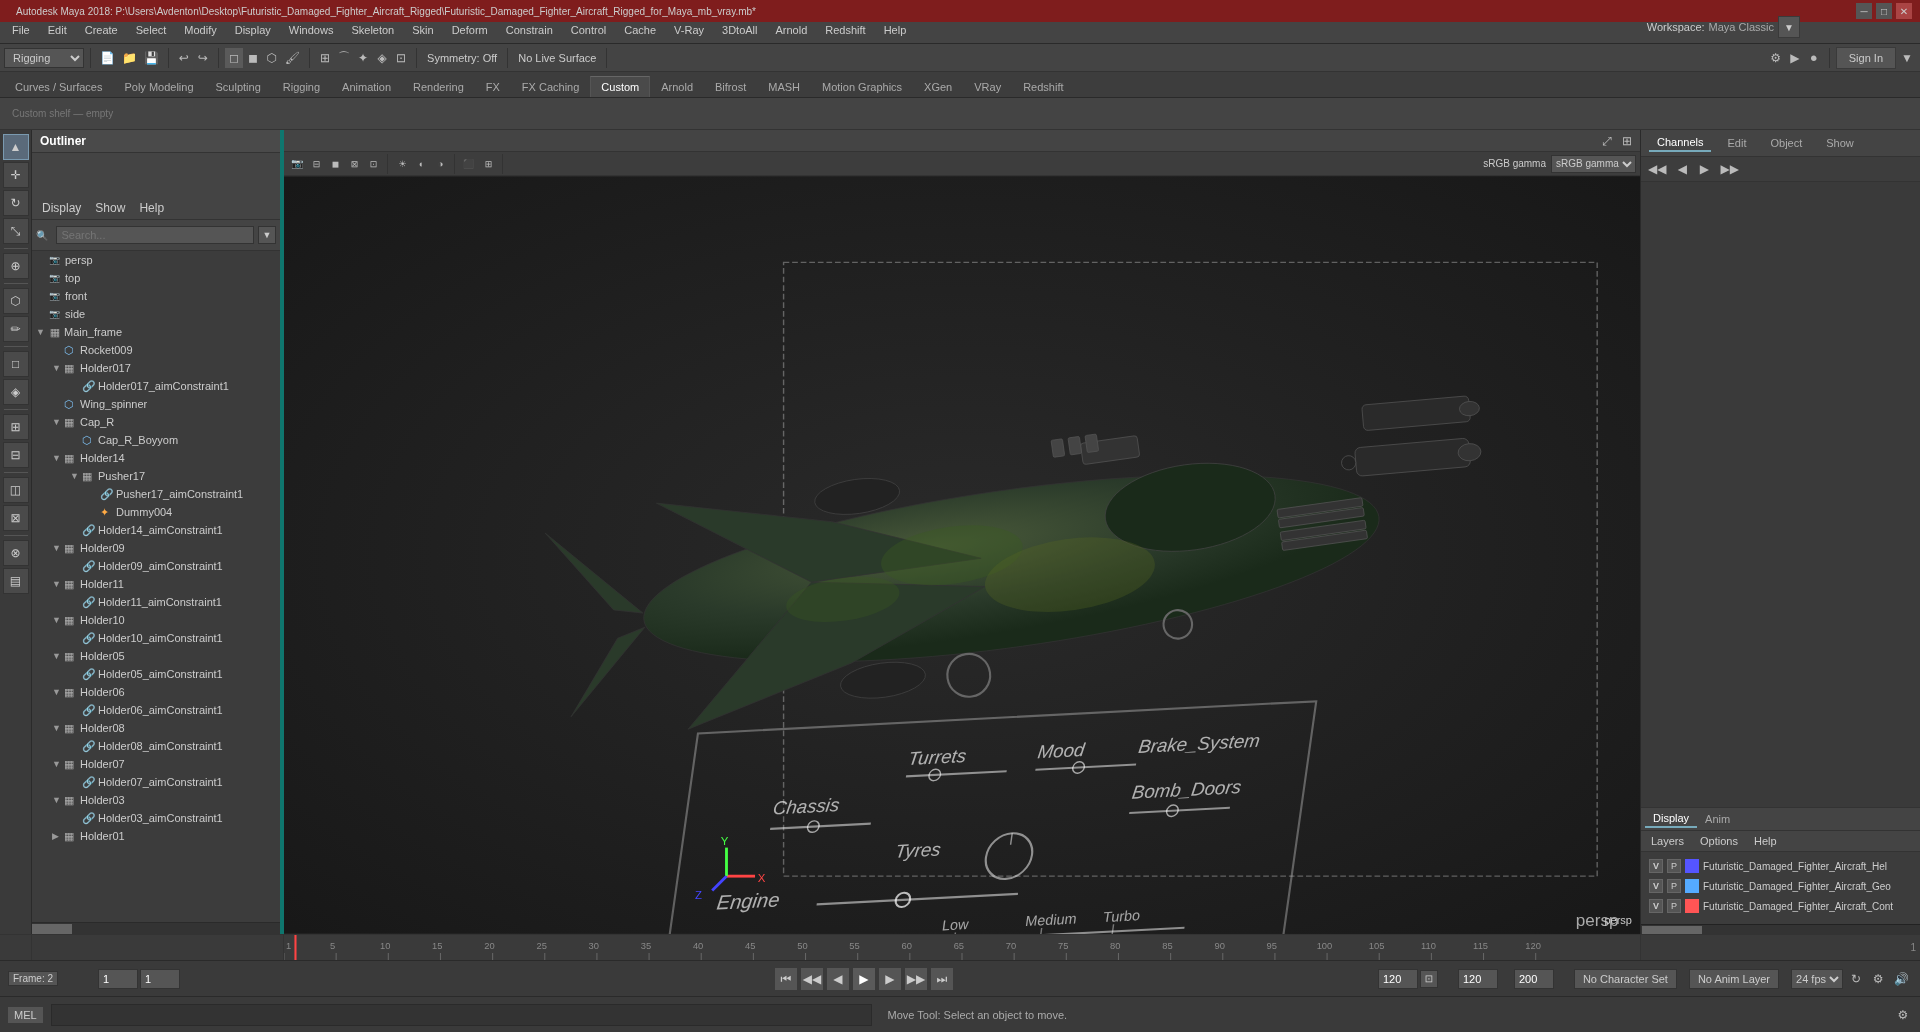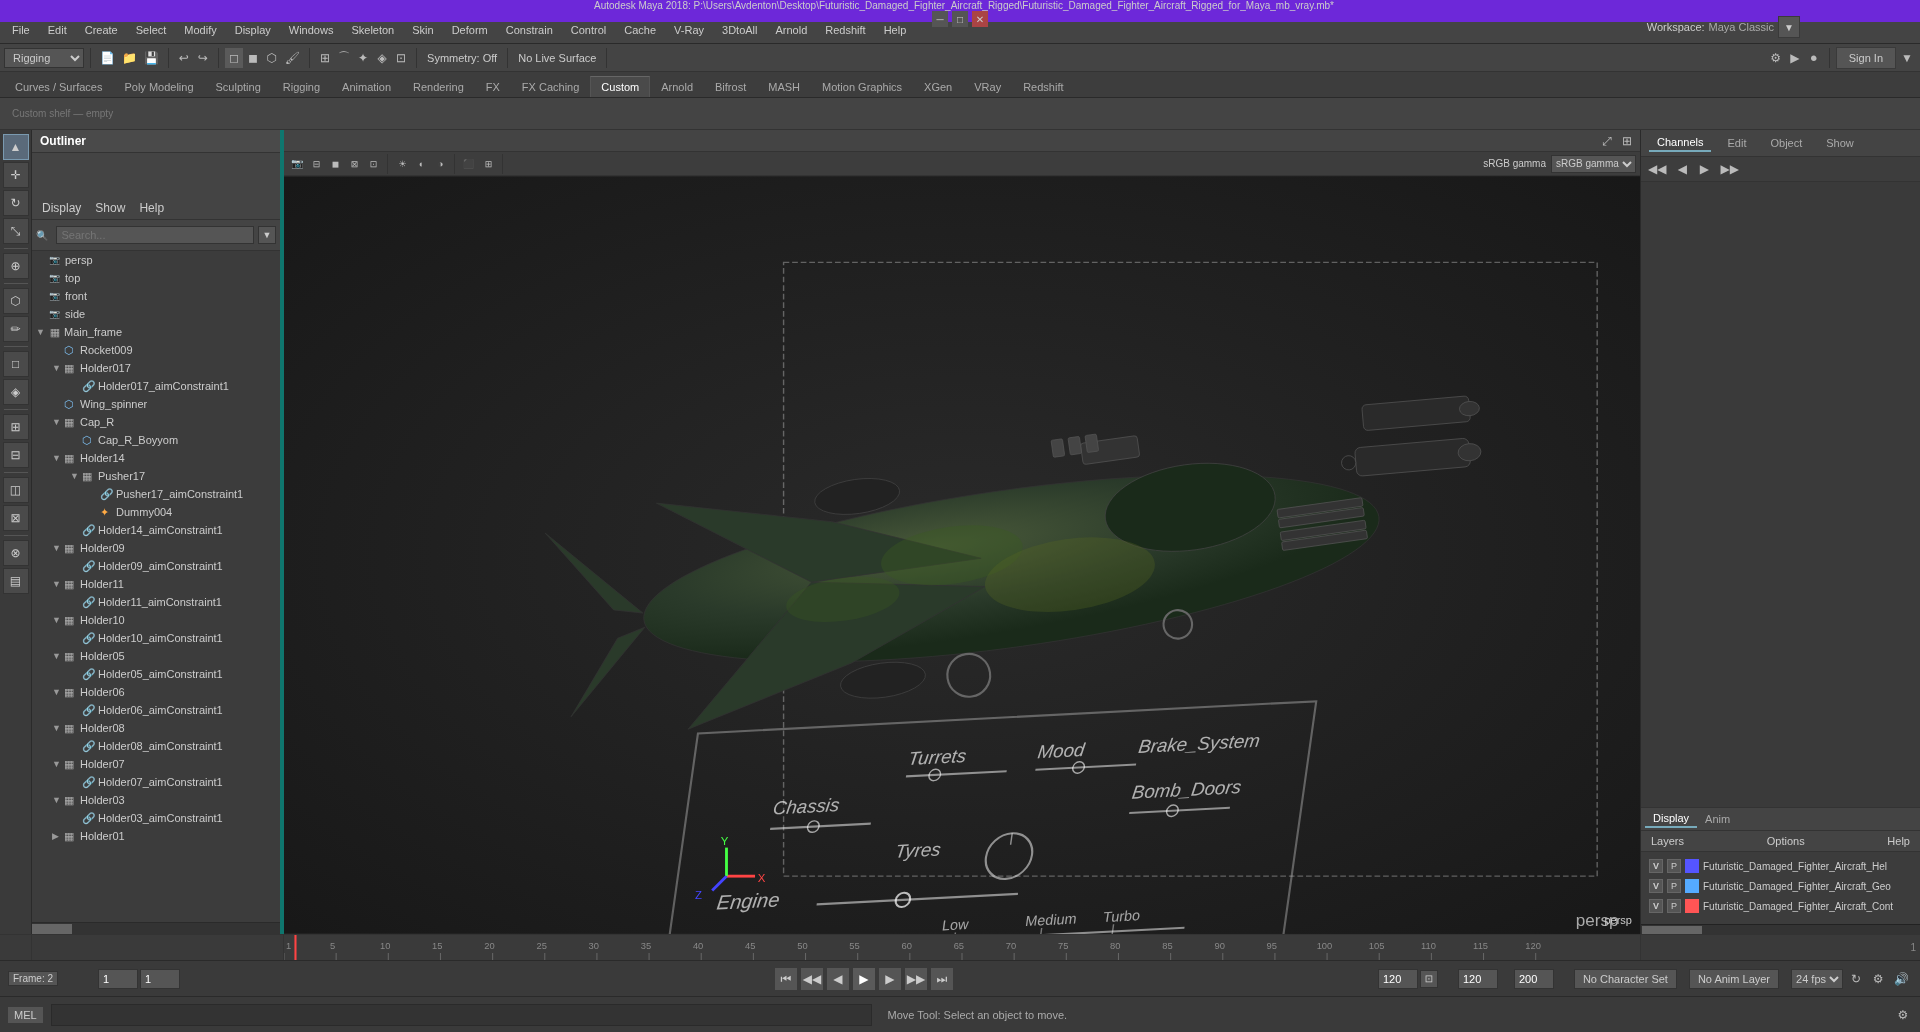--- a/index.html
+++ b/index.html
@@ -11,28 +11,27 @@
       font-size: 11px;
       color: #cccccc;
       overflow: hidden;
       user-select: none;
     }
 
     
     #title-bar {
       width: 100%;
       height: 22px;
-      background: #6d28d9;
+      background: #7f1d1d;
       display: flex;
       align-items: center;
       justify-content: space-between;
       padding: 0 8px;
       color: #cccccc;
       font-size: 11px;
-      flex-direction: column;
     }
     #title-bar .title-text { flex: 1; text-align: center; font-size: 11px; }
     #title-bar .window-controls { display: flex; gap: 4px; }
     #title-bar .win-btn {
       width: 16px; height: 16px;
       background: #555;
       border: none;
       color: #ccc;
       font-size: 10px;
       cursor: pointer;
@@ -1005,21 +1004,21 @@
     </div>
     <div id="channels-content">
 
       <div style="height: 400px; background:#3a3a3a;"></div>
     </div>
 
     <div style="display:flex; align-items:center; padding:2px 4px; background:#444; border-top:1px solid #333; border-bottom:1px solid #333;">
       <span class="channels-tab active">Display</span>
       <span class="channels-tab">Anim</span>
     </div>
-    <div id="layers-menu" style="display:flex; gap:4px; padding:2px 4px; background:#444; border-bottom:1px solid #333;justify-content:space-between;">
+    <div id="layers-menu" style="display:flex; gap:4px; padding:2px 4px; background:#444; border-bottom:1px solid #333;">
       <span class="layers-menu-item">Layers</span>
       <span class="layers-menu-item">Options</span>
       <span class="layers-menu-item">Help</span>
     </div>
     <div id="layers-section">
       <div class="layer-item">
         <div class="layer-vis">V</div>
         <div class="layer-p">P</div>
         <div class="layer-color" style="background:#5555ff;"></div>
         <span class="layer-name">Futuristic_Damaged_Fighter_Aircraft_Hel</span>

